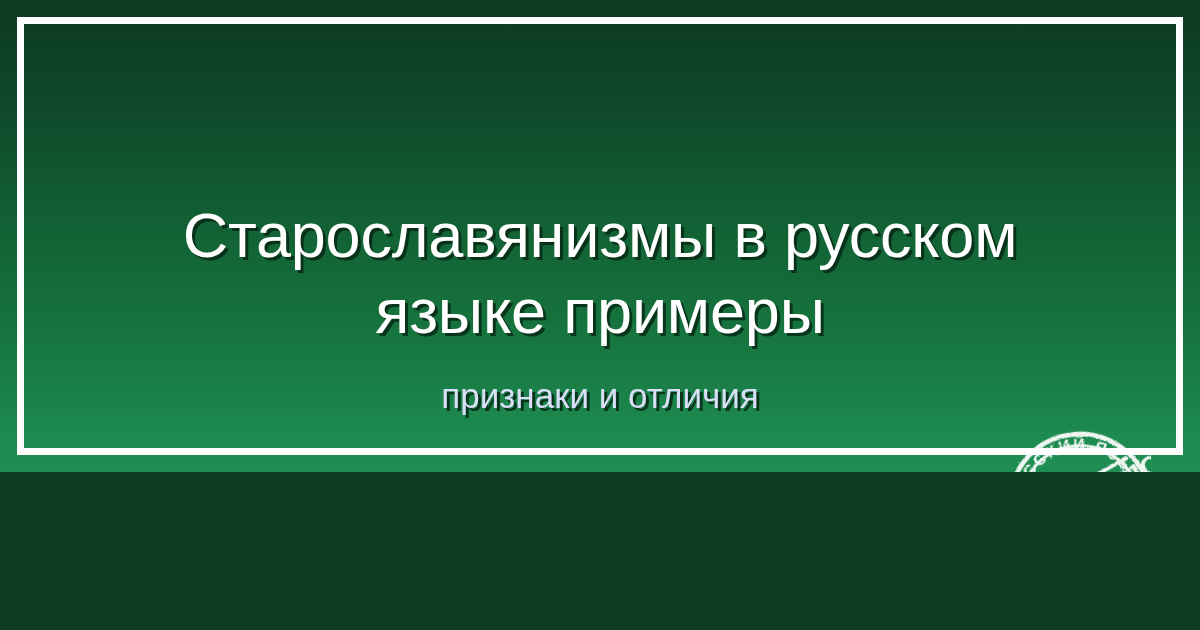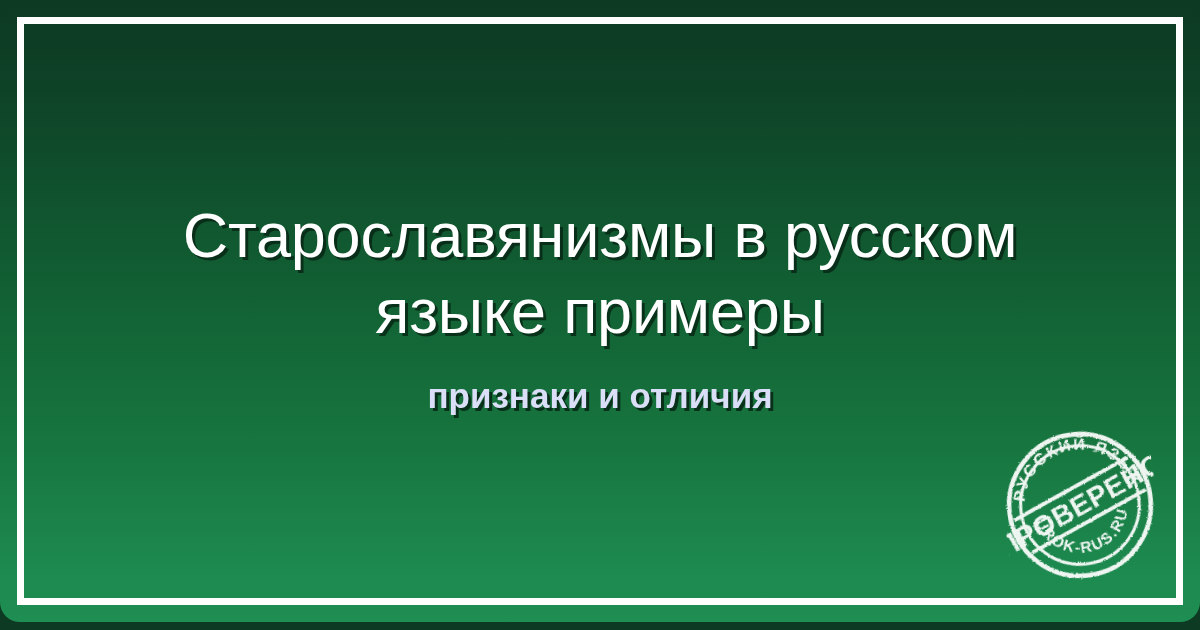--- a/index.html
+++ b/index.html
@@ -5,32 +5,31 @@
 <style>
   html, body {
     margin: 0;
     padding: 0;
     background: #0c3a22;
   }
 
   .canvas {
     position: relative;
     width: 1200px;
-    height: 622px;
+    height: 472px;
     overflow: hidden;
     font-family: "Liberation Sans", "DejaVu Sans", sans-serif;
     
     background: linear-gradient(to bottom,
                 #0c3a22 0%,
                 #0e4227 14%,
                 #126134 48%,
                 #17763f 72%,
                 #1d8a4f 92%,
                 #1f8e52 100%);
-    border-radius: 20px;
   }
 
   
   .frame {
     position: absolute;
     left: 17px;
     top: 17px;
     right: 17px;
     bottom: 17px;
     border: 7px solid #ffffff;
@@ -64,21 +63,21 @@
     text-shadow: 3px 3px 0 rgba(5, 32, 18, 0.75);
     white-space: pre-line;
   }
 
   .subtitle {
     margin-top: 26px;
     text-align: center;
     color: #dadef7;
     font-size: 35px;
     line-height: 42px;
-    font-weight: 700;
+    font-weight: 400;
     text-shadow: 3px 3px 0 rgba(5, 32, 18, 0.8);
   }
 
   
   .stamp {
     position: absolute;
     left: 1003px;
     top: 428px;
     width: 154px;
     height: 154px;

